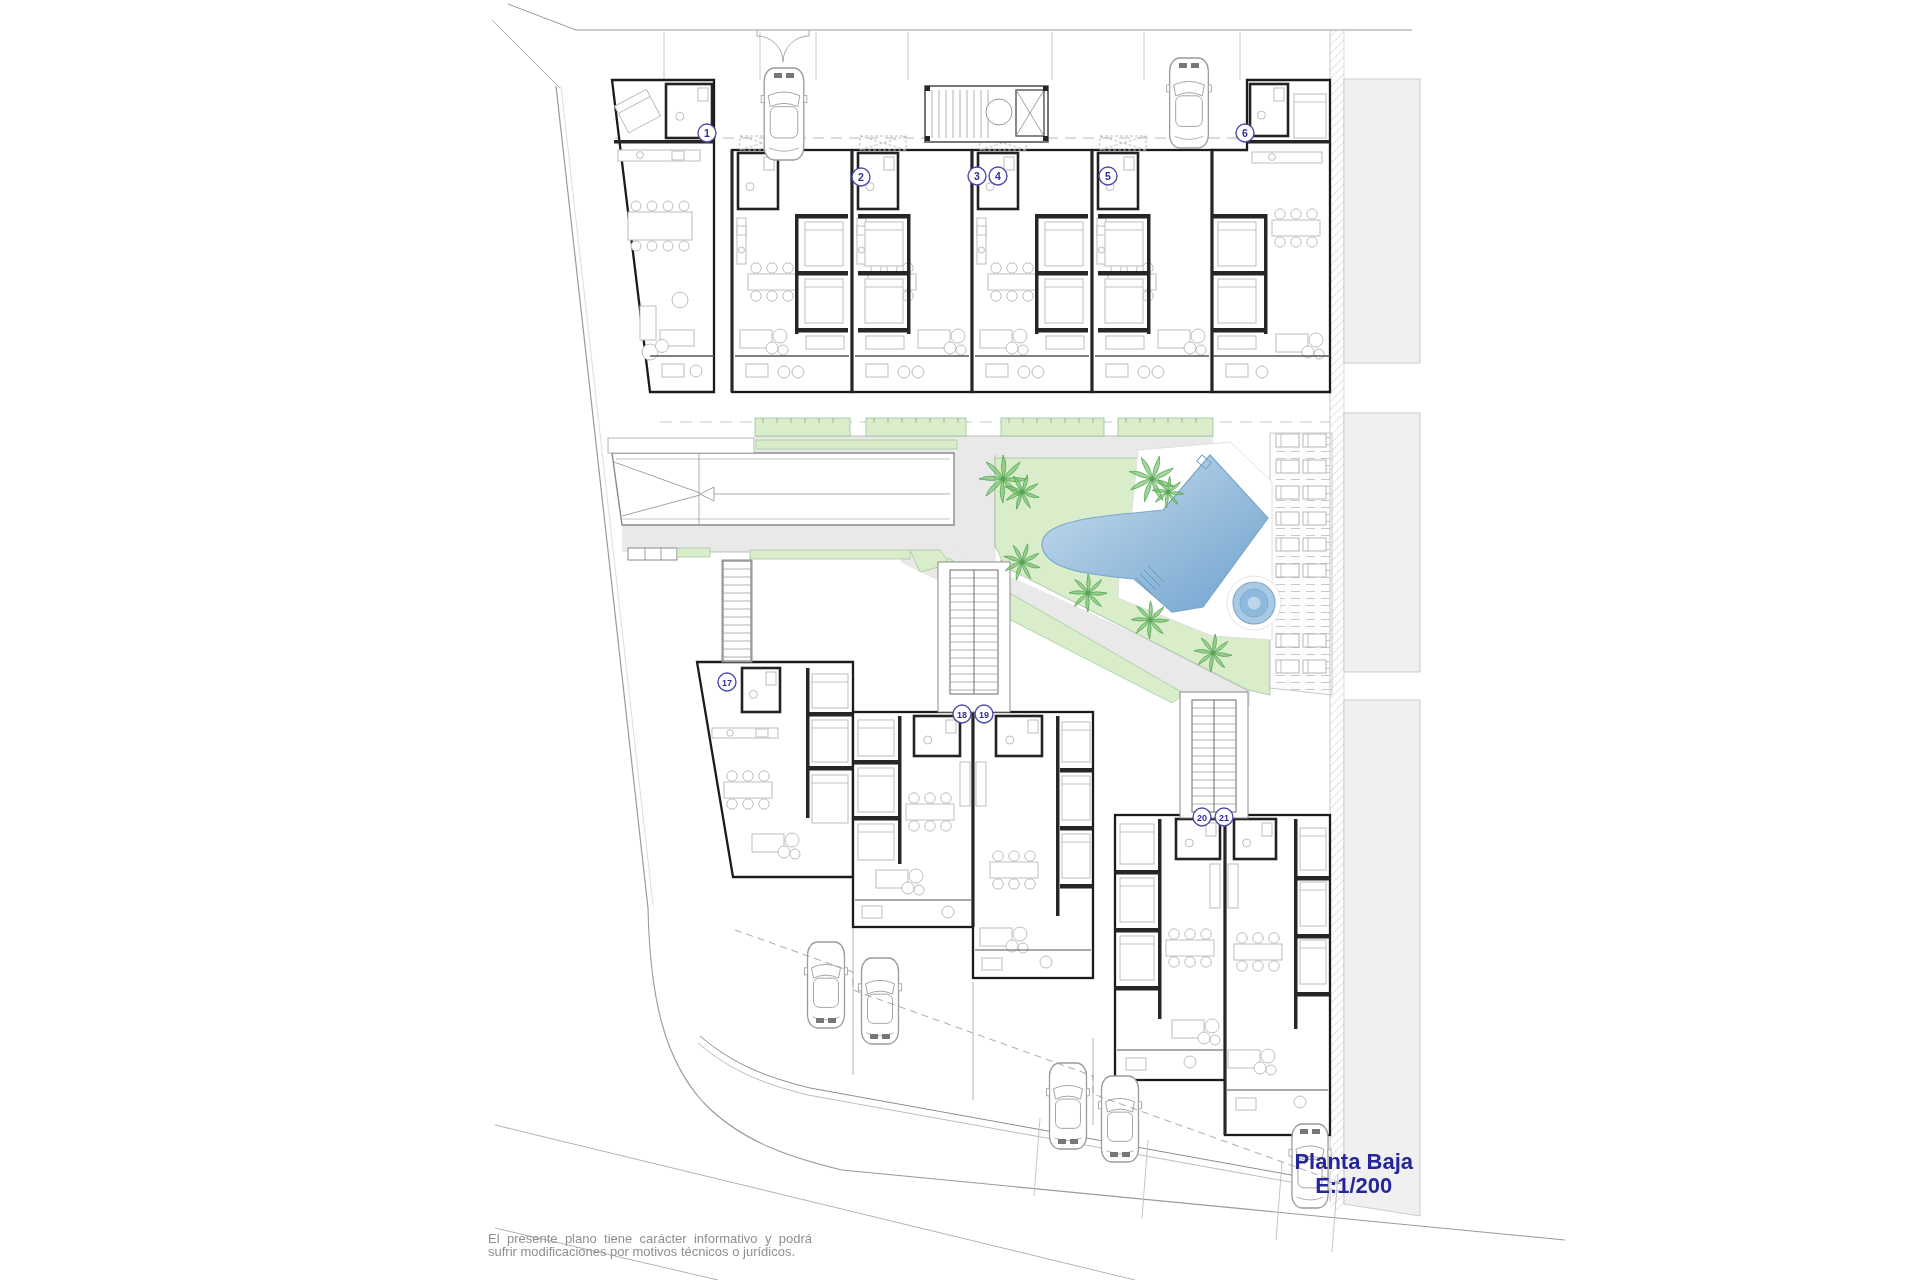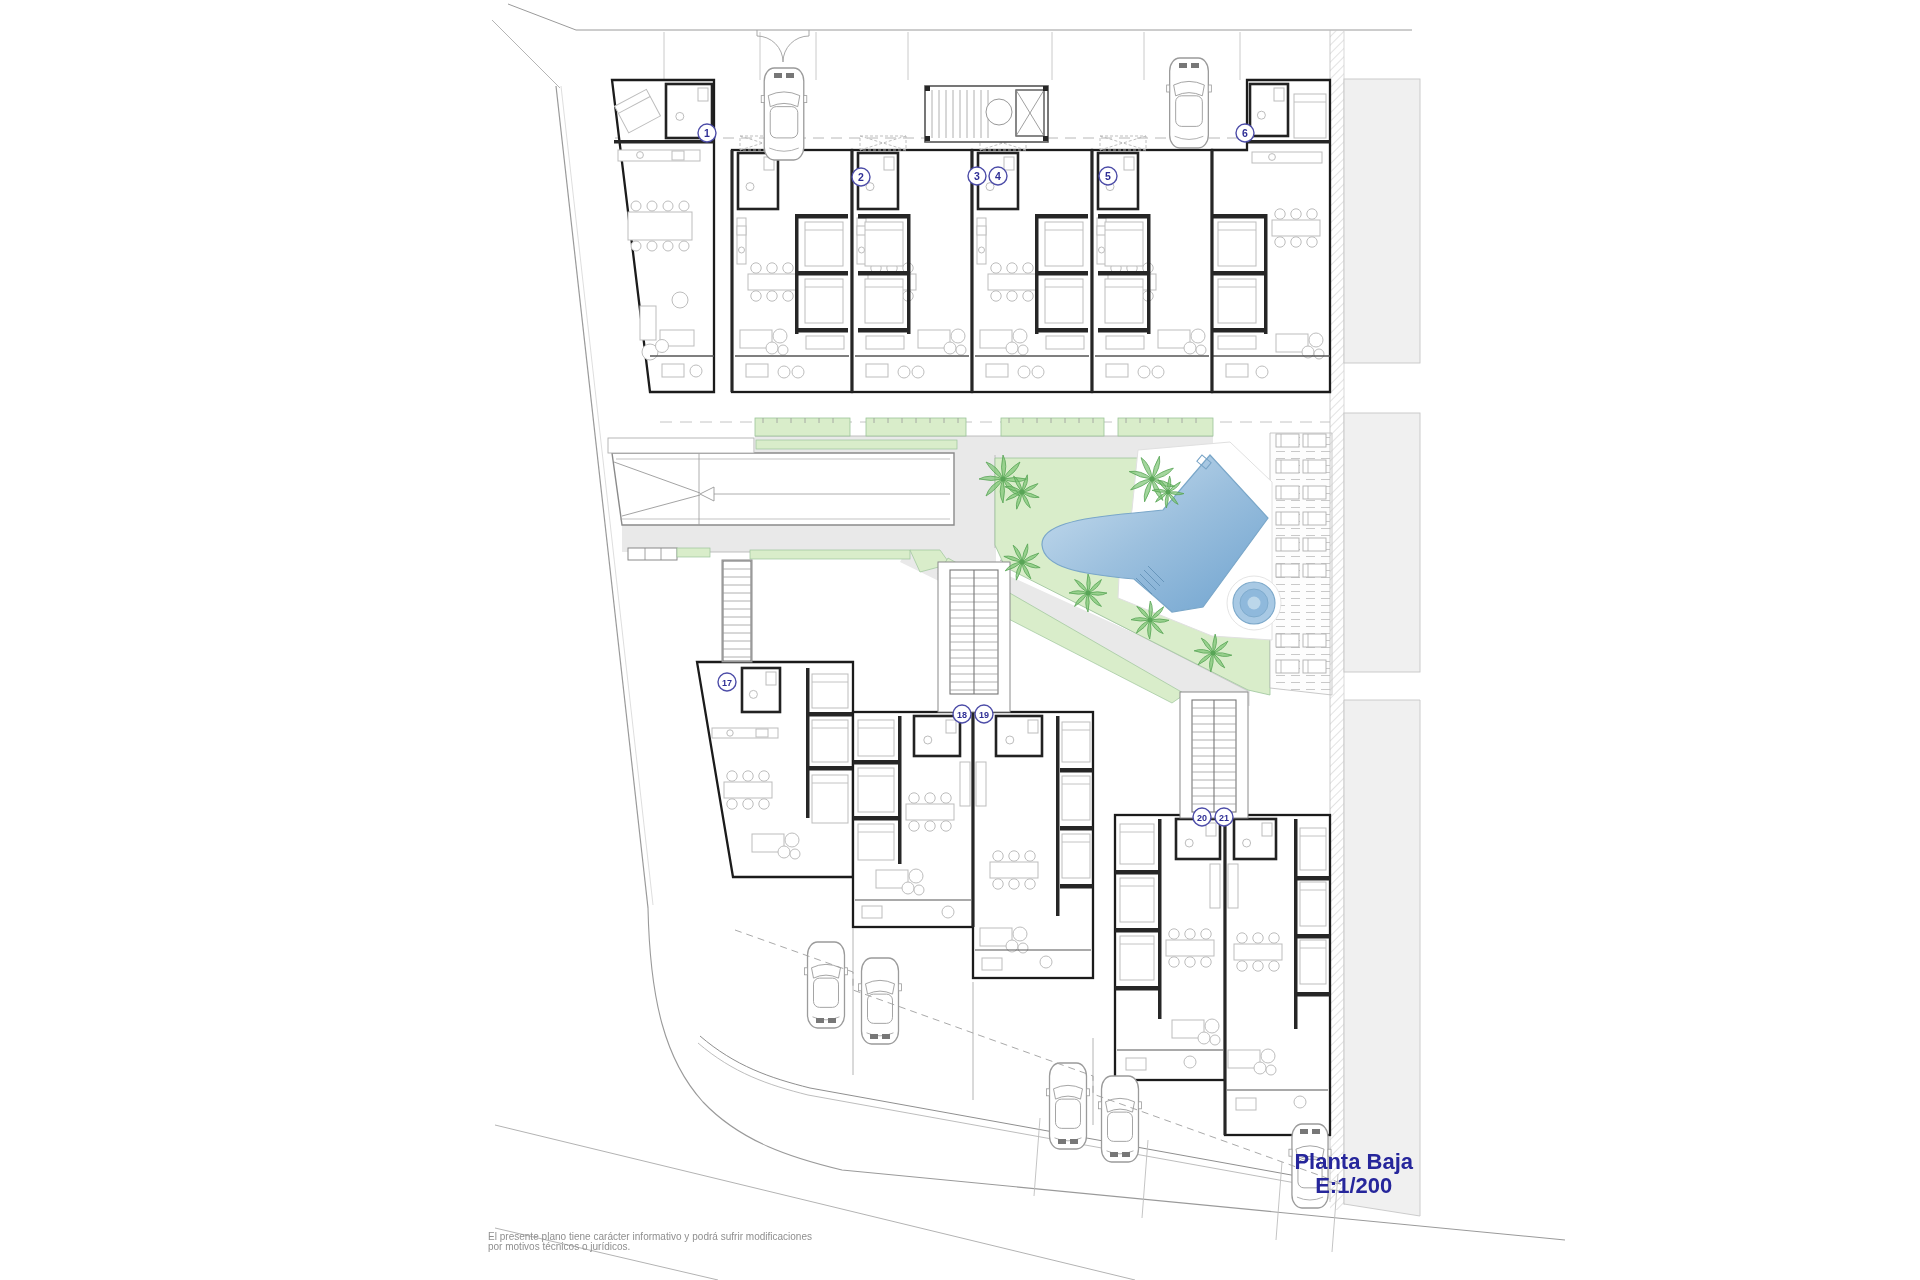--- a/index.html
+++ b/index.html
@@ -3,21 +3,21 @@
 <meta charset="utf-8">
 <style>
   html,body{margin:0;padding:0;background:#fff;}
   .stage{position:relative;width:1920px;height:1280px;background:#ffffff;overflow:hidden;
          font-family:"Liberation Sans", sans-serif;}
   .stage svg{position:absolute;left:0;top:0;}
   .plan-title{position:absolute;right:507px;top:1150px;text-align:right;
       color:#26269b;font-weight:bold;font-size:22px;line-height:1.1;white-space:nowrap;}
   .plan-title .scale-line{display:block;text-align:center;}
   .disclaimer{position:absolute;left:488px;top:1232px;width:324px;
-      color:#8f8f8f;font-size:10px;line-height:1.02;text-align:justify;}
+      color:#8f8f8f;font-size:13px;line-height:1.02;text-align:justify;}
 </style>
 </head>
 <body>
 
 <div class="stage">
 
 <svg id="plan" viewBox="0 0 1920 1280" width="1920" height="1280">
   <defs>
     <linearGradient id="poolg" x1="0" y1="0" x2="1" y2="1">
       <stop offset="0" stop-color="#cfe2f1"></stop>

